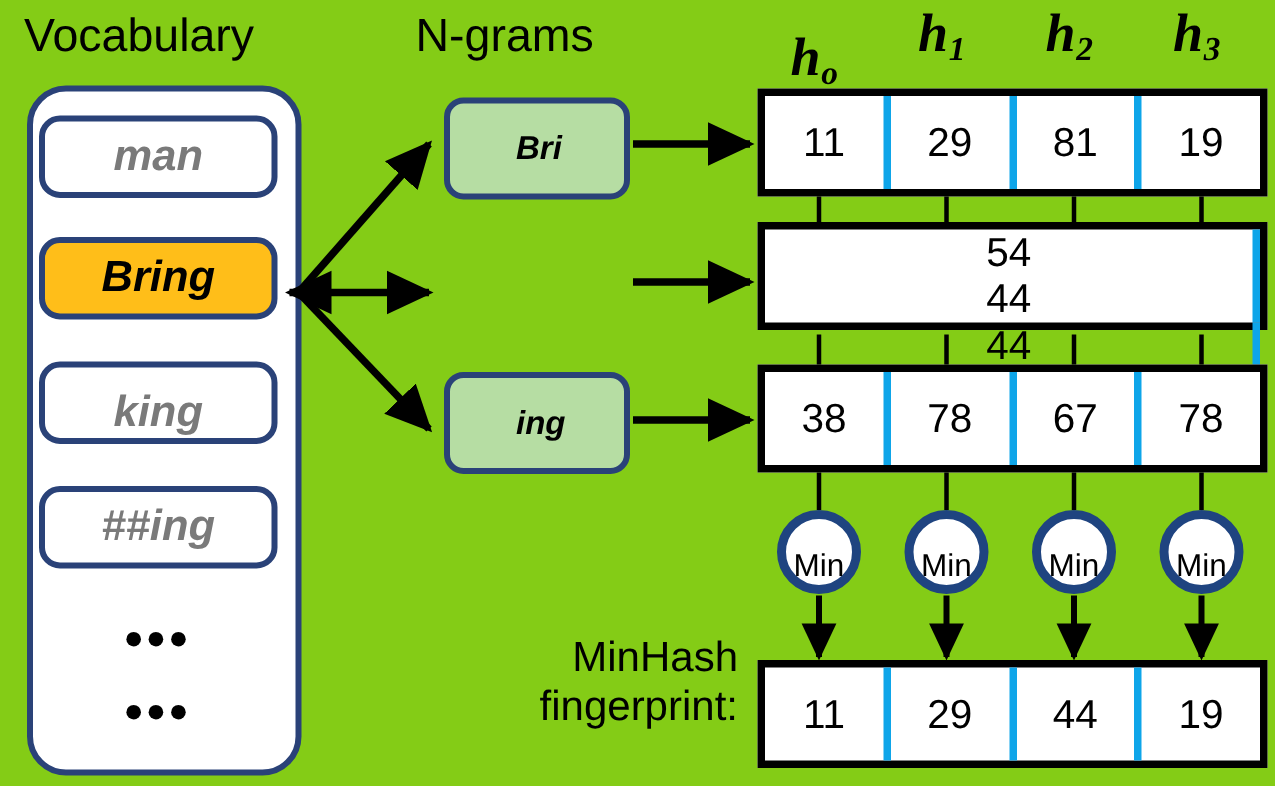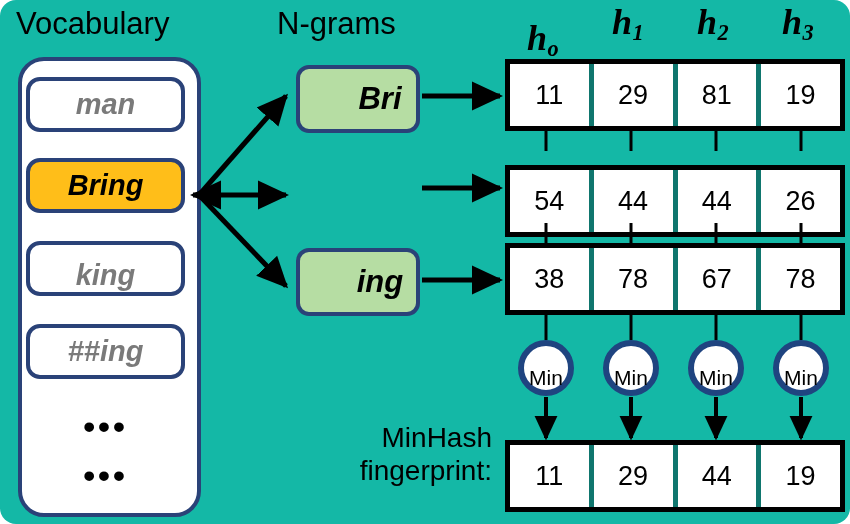--- a/index.html
+++ b/index.html
@@ -7,23 +7,22 @@
     padding: 0;
     background: #ffffff;
   }
   body {
     font-family: "Liberation Sans", sans-serif;
   }
   #canvas {
     position: relative;
     width: 850px;
     height: 524px;
-    background: #14b8a6;
+    background: #84cc16;
     overflow: hidden;
-    border-radius: 16px;
   }
   .abs { position: absolute; }
 
   
   .col-title {
     font-family: "Liberation Sans", sans-serif;
     font-size: 31px;
     color: #000000;
     white-space: nowrap;
     line-height: 1;
@@ -77,42 +76,42 @@
   .ngram-item {
     left: 296px;
     width: 124px;
     height: 68px;
     border: 4px solid #2a4278;
     border-radius: 13px;
     box-sizing: border-box;
     background: #b6dda3;
     display: flex;
     align-items: center;
-    justify-content: center;
+    justify-content: flex-start;
     font-family: "Liberation Sans", sans-serif;
     font-style: italic;
     font-weight: bold;
-    font-size: 31px;
+    font-size: 22px;
     color: #000000;
     padding-left: 44px;
   }
 
   
   .hash-row {
     left: 505px;
     width: 340px;
     height: 72px;
     border: 5px solid #000000;
     box-sizing: border-box;
     background: #ffffff;
     display: flex;
   }
   .hash-cell {
     flex: 1 1 0;
-    border-right: 5px solid #0f766e;
+    border-right: 5px solid #0ea5e9;
     box-sizing: border-box;
     display: flex;
     align-items: center;
     justify-content: center;
     font-family: "Liberation Sans", sans-serif;
     font-size: 27px;
     color: #000000;
   }
   .hash-cell:last-child { border-right: none; }
 
@@ -219,21 +218,21 @@
     <span>ing</span>
   </div>
 
   <div class="abs hash-row" style="top:59px;">
     <div class="hash-cell">11</div>
     <div class="hash-cell">29</div>
     <div class="hash-cell">81</div>
     <div class="hash-cell">19</div>
   </div>
 
-  <div class="abs hash-row" style="top:165px;">
+  <div class="abs hash-row" style="top:148px;flex-direction:column;">
     <div class="hash-cell">54</div>
     <div class="hash-cell">44</div>
     <div class="hash-cell">44</div>
     <div class="hash-cell">26</div>
   </div>
 
   <div class="abs hash-row" style="top:243px;">
     <div class="hash-cell">38</div>
     <div class="hash-cell">78</div>
     <div class="hash-cell">67</div>

